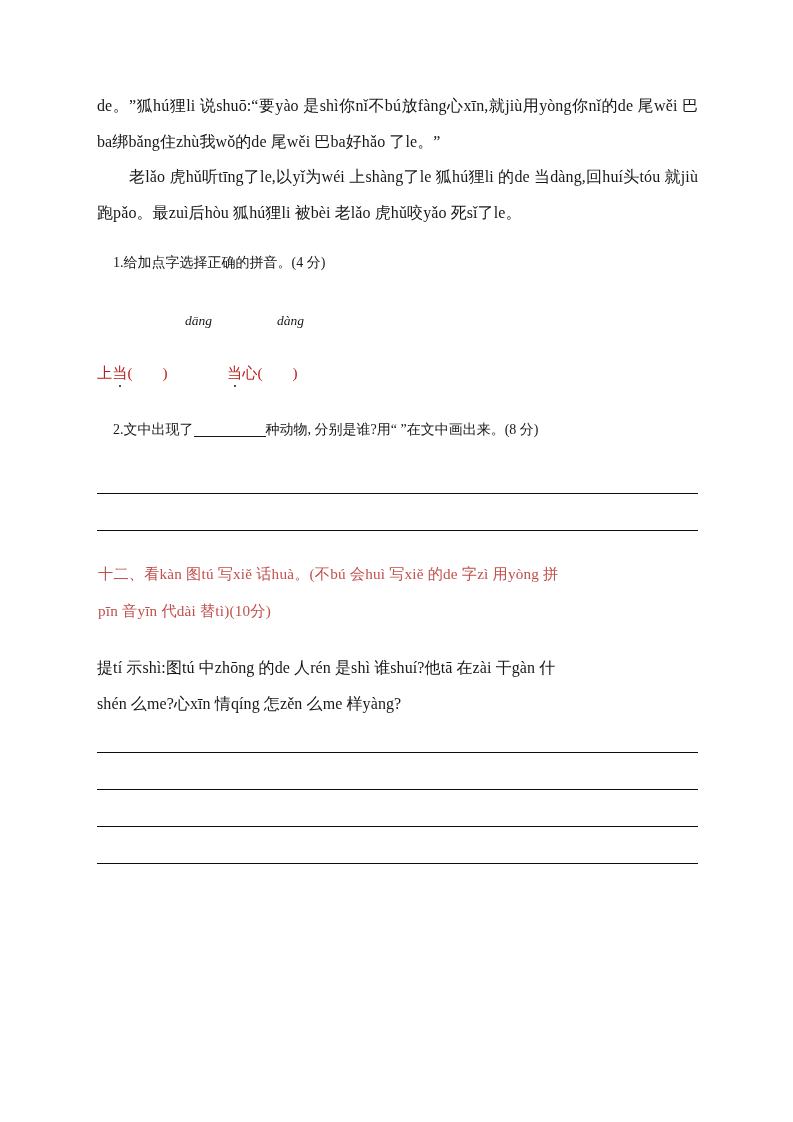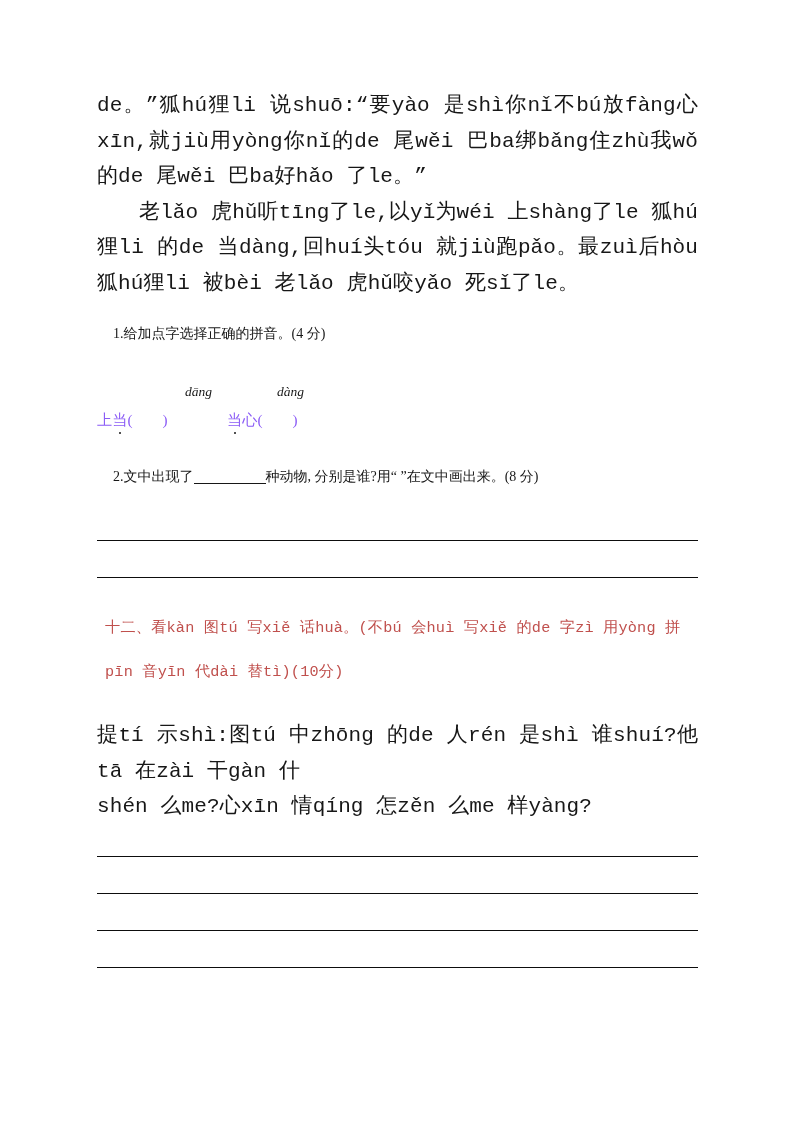--- a/index.html
+++ b/index.html
@@ -21,28 +21,27 @@
     left: 0;
     top: 0;
     width: 793px;
     height: 1122px;
     box-sizing: border-box;
     padding: 88px 95px 0 97px;
   }
 
   
   .para {
-    font-size: 21px;
+    font-size: 16px;
     line-height: 35.5px;
     text-align: justify;
     text-justify: inter-character;
     margin: 0;
     letter-spacing: 0.1px;
     color: #171717;
-    font-family: Liberation Mono, monospace;
   }
   .para.indent { text-indent: 2em; }
 
   .q-line {
     font-size: 14px;
     line-height: 33px;
     margin: 16px;
     color: #171717;
     white-space: nowrap;
   }
@@ -55,21 +54,22 @@
     color: #171717;
     font-style: italic;
   }
   .pinyin-choice-row .opt1 { position: absolute; left: 88px; top: 0; }
   .pinyin-choice-row .opt2 { position: absolute; left: 180px; top: 0; }
 
   .word-row {
     position: relative;
     height: 34px;
     font-size: 15.2px;
-    color: #8b5cf6;
+    color: #b91c1c;
+    margin-top: 24px;
   }
   .word-row .w1 { position: absolute; left: 0;   top: 0; }
   .word-row .w2 { position: absolute; left: 130px; top: 0; }
   .dotted {
     position: relative;
     display: inline-block;
   }
   .dotted::after {
     content: "";
     position: absolute;
@@ -106,24 +106,23 @@
   }
   .gap-31 { height: 31px; }
   .gap-36 { height: 36px; }
 
   
   .section-head {
     color: #c0504d;
     font-size: 15.2px;
     line-height: 36px;
     letter-spacing: 0.2px;
-    margin: 8px;
+    margin: 1px;
     text-align: justify;
     text-justify: inter-character;
-    font-family: Liberation Mono, monospace;
   }
 
   .spacer-a { height: 18px; }
   .spacer-b { height: 24px; }
   .spacer-c { height: 20px; }
 </style>
 </head>
 <body>
 
 <div class="page">

